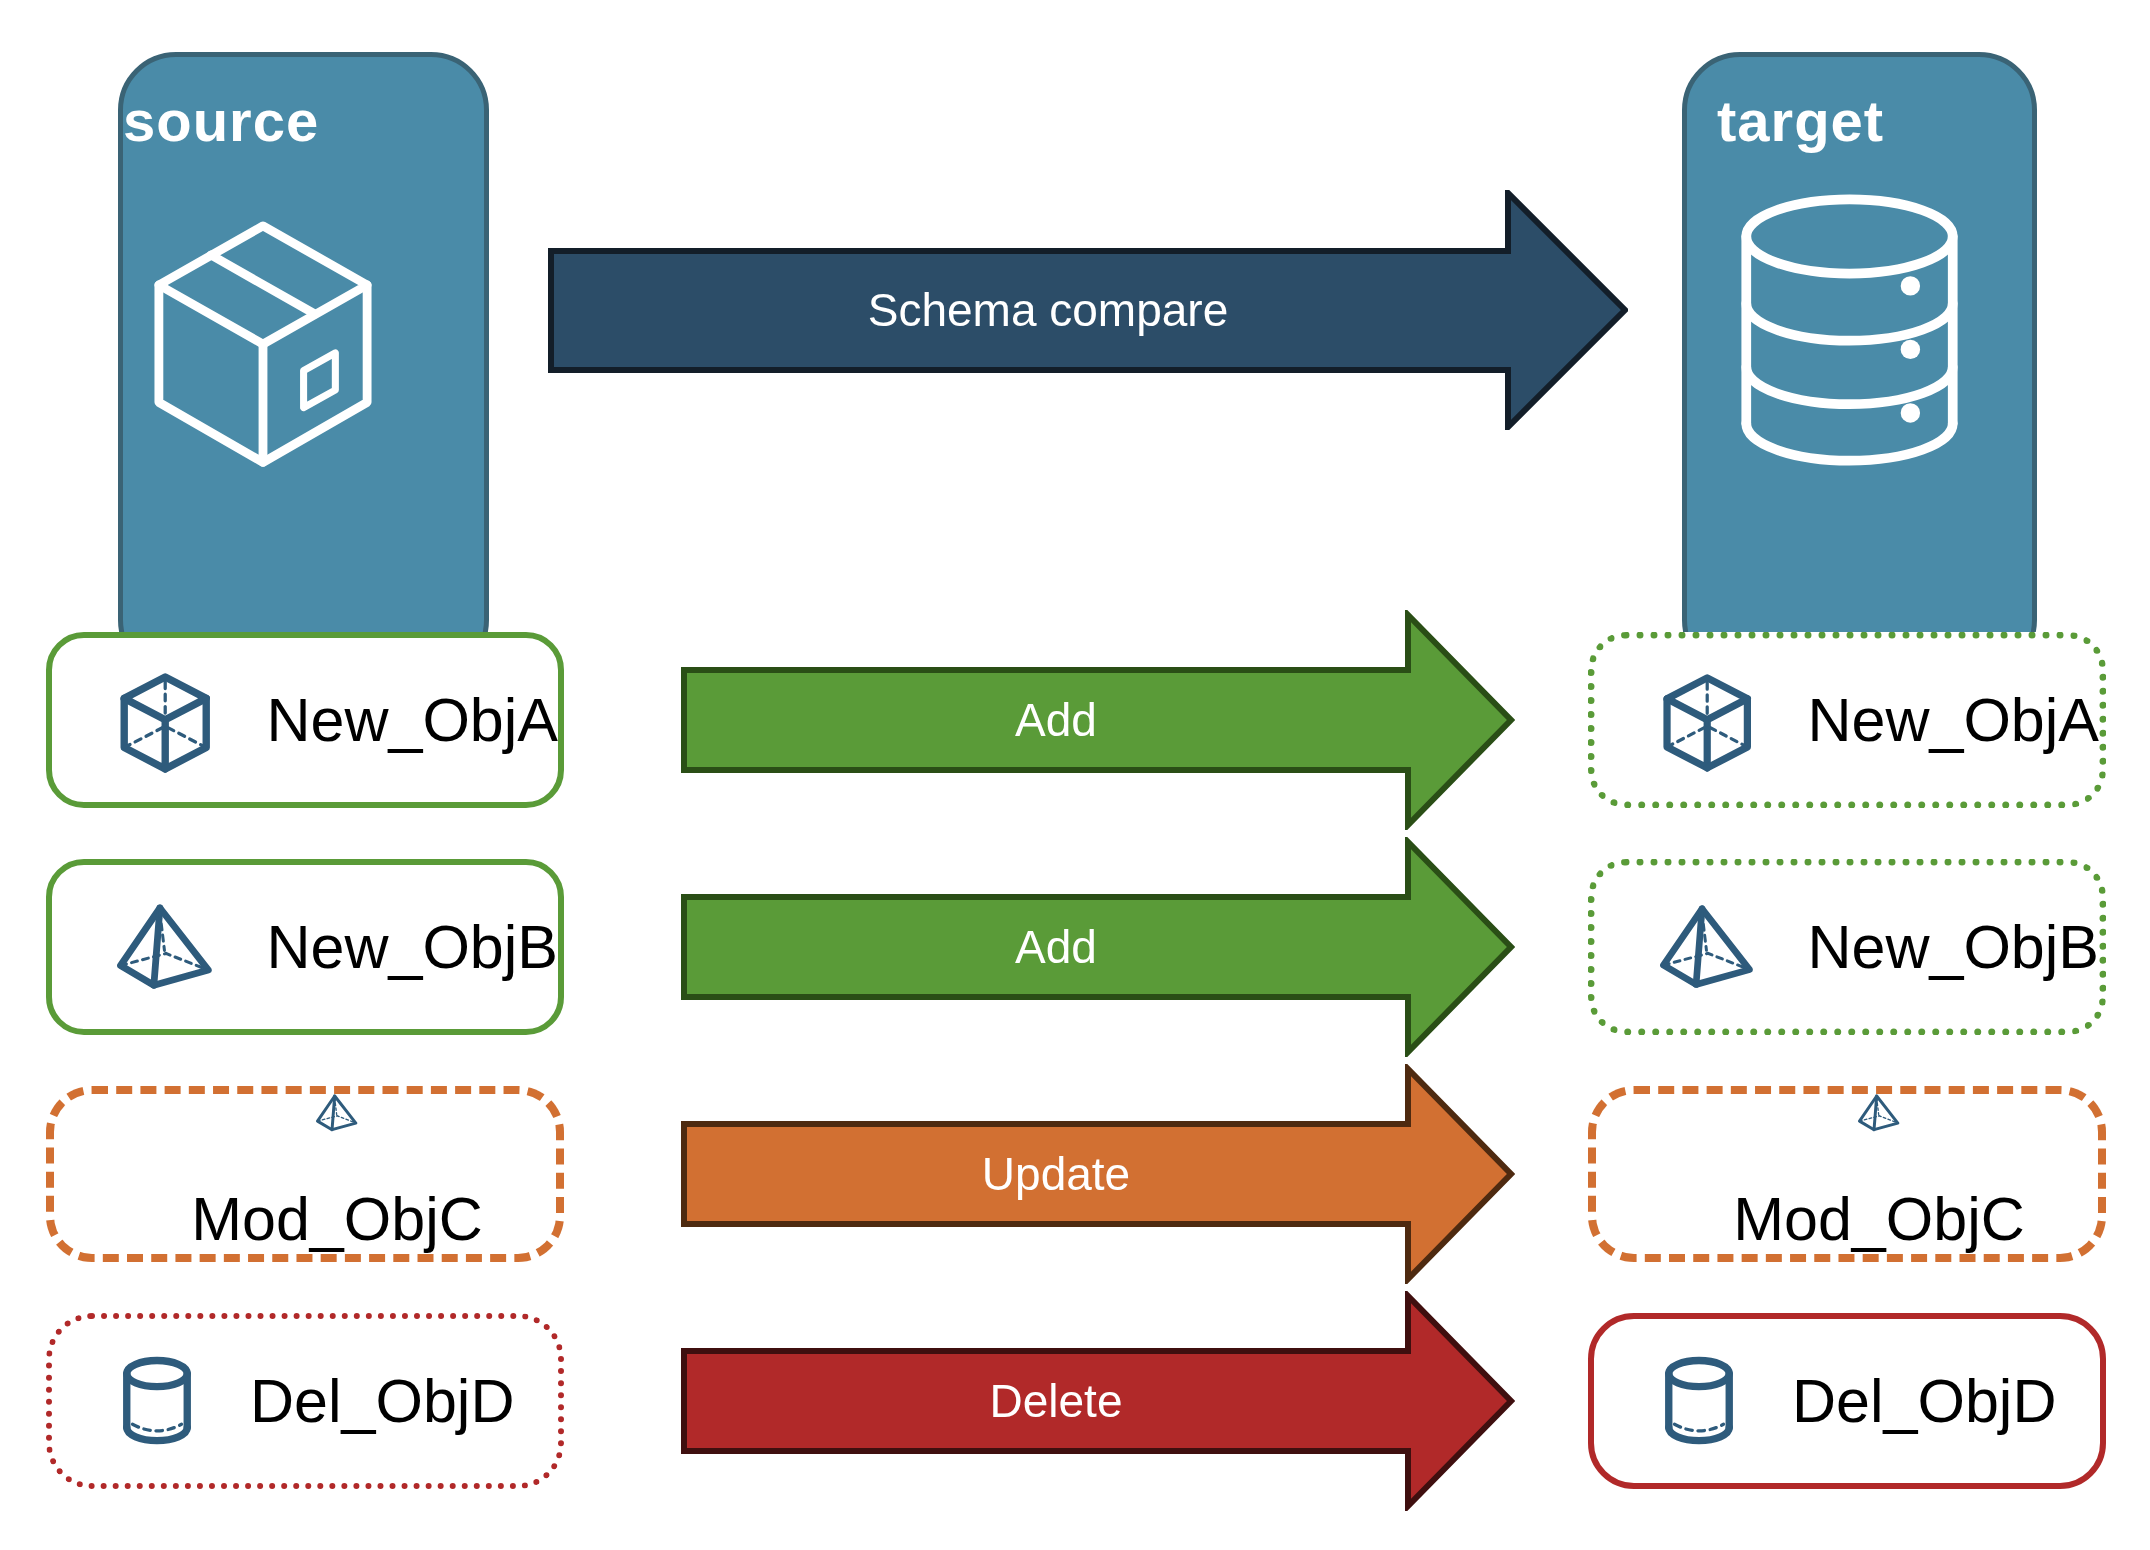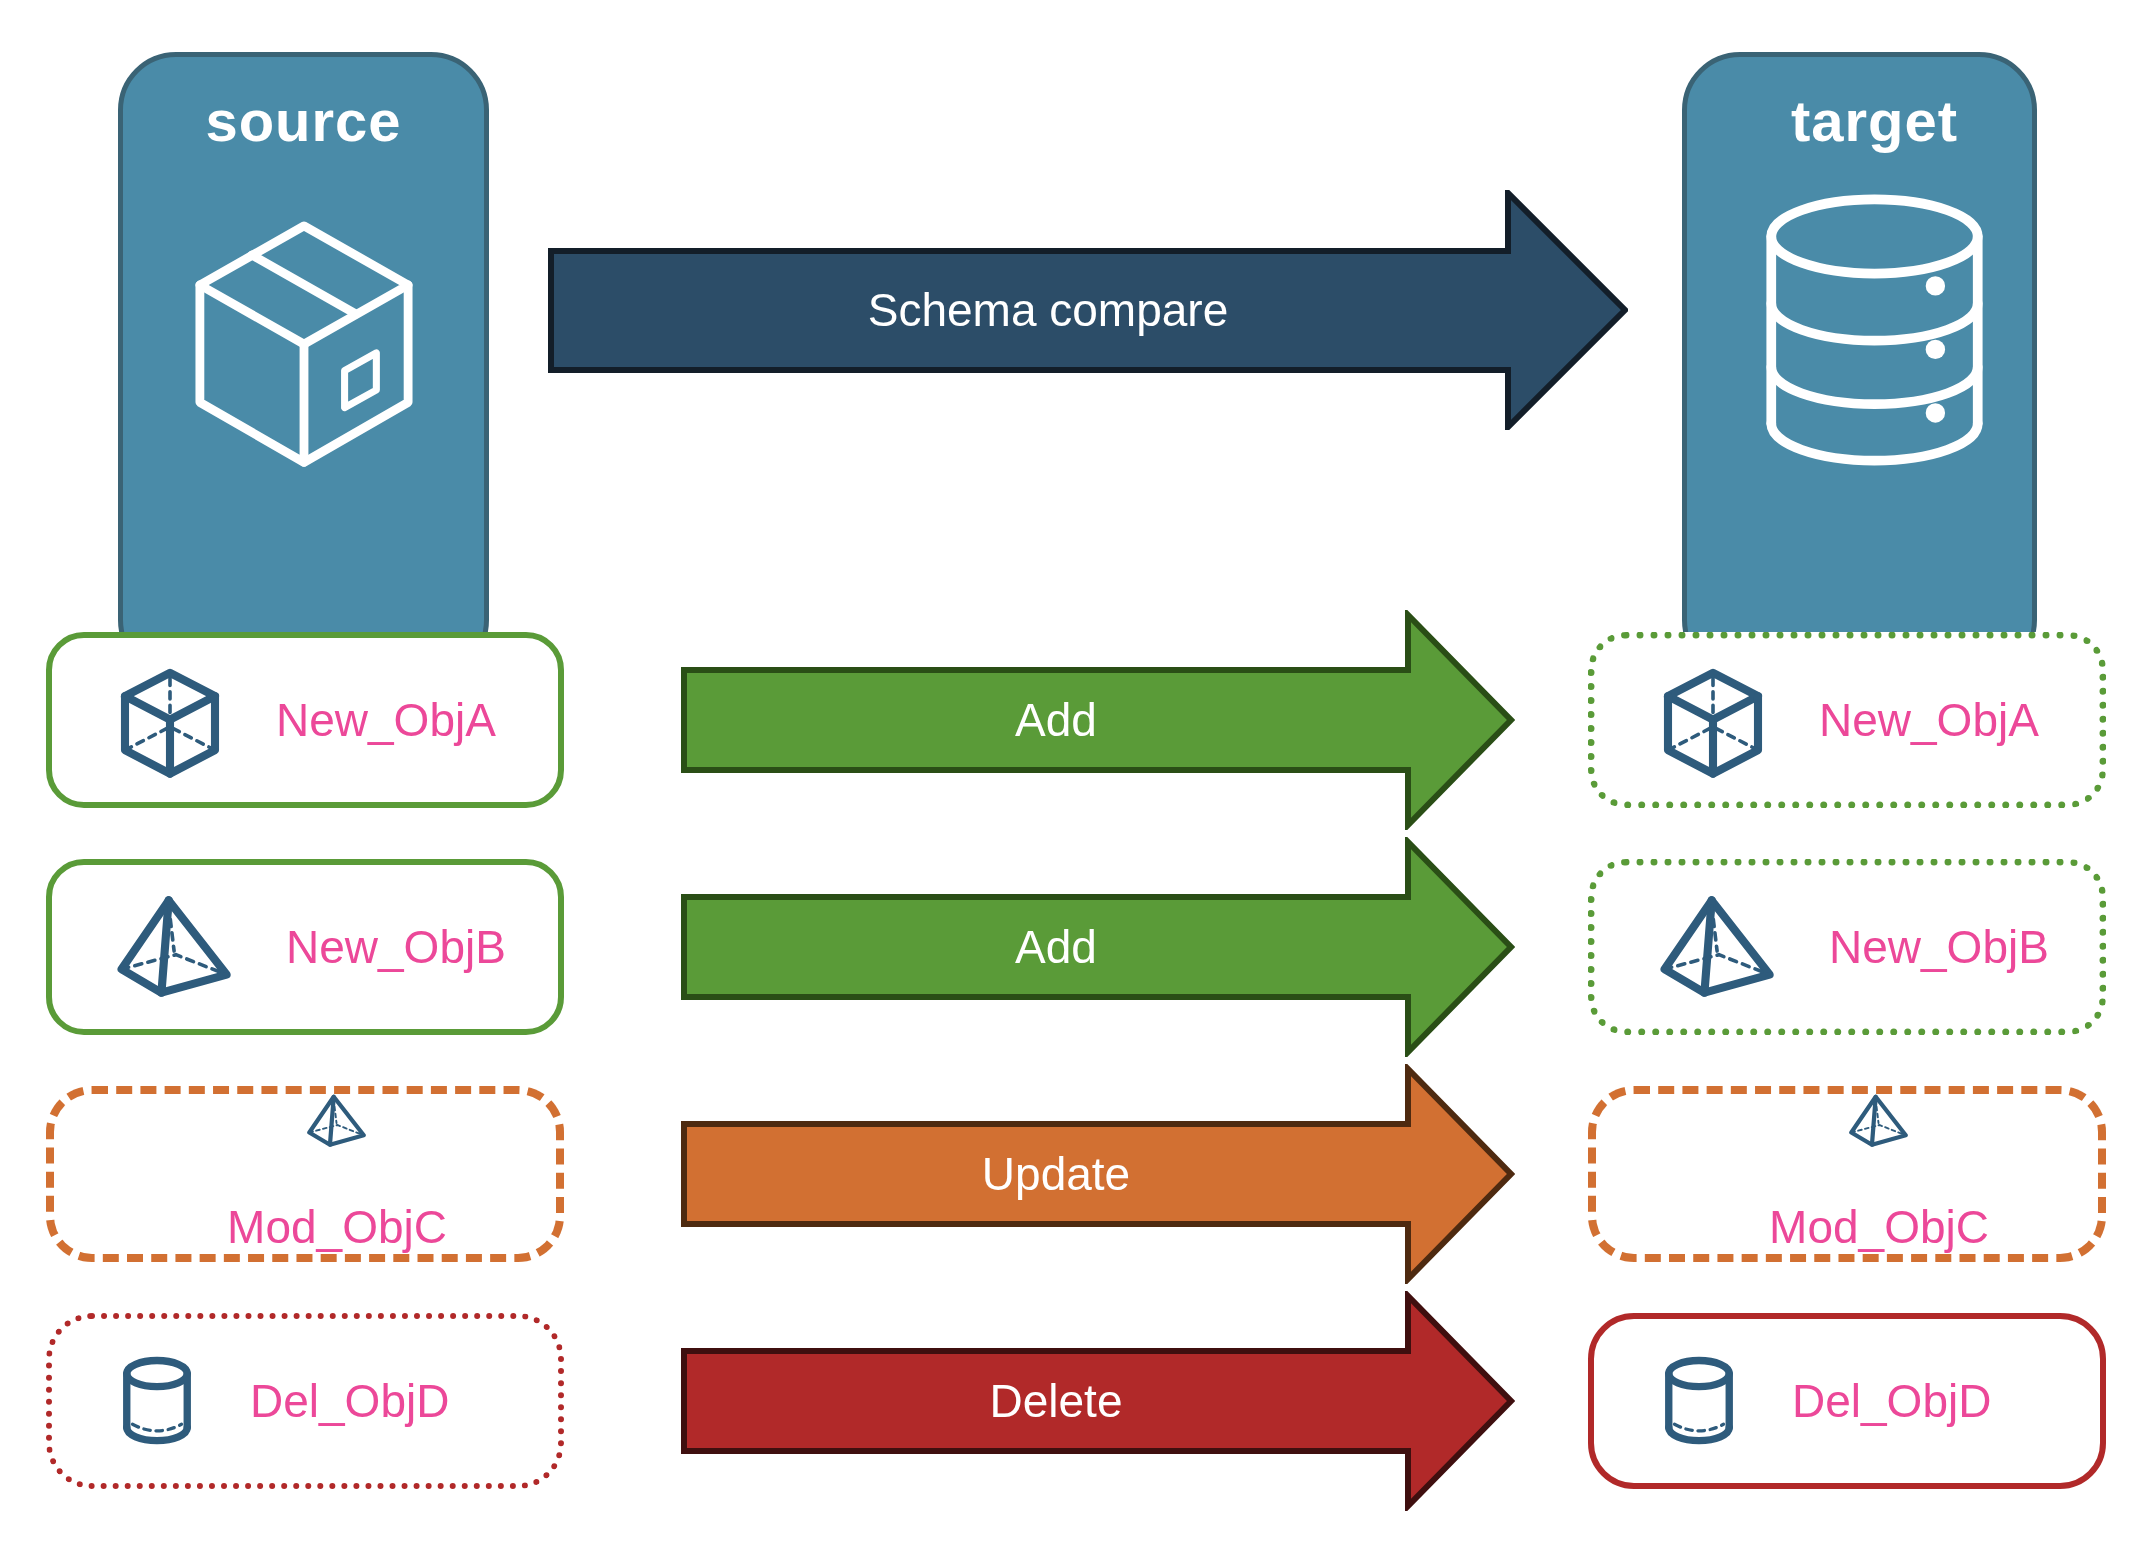--- a/index.html
+++ b/index.html
@@ -1,28 +1,28 @@
 <!DOCTYPE html>
 <html><head>
 <meta charset="utf-8">
 <style>
   html,body{margin:0;padding:0;background:#ffffff;}
   #canvas{position:relative;width:2150px;height:1550px;background:#ffffff;overflow:hidden;
           font-family:"Liberation Sans", sans-serif;}
 
   
   .node{position:absolute;top:52px;height:626px;background:#4A8BA8;border:5px solid #3A6375;
-        border-radius:58px;box-sizing:border-box;display:flex;flex-direction:column;align-items:center;}
+        border-radius:58px;box-sizing:border-box;display:flex;flex-direction:column;}
   .node-title{color:#ffffff;font-weight:bold;font-size:58px;margin-top:30px;letter-spacing:1px;}
   .node-icon{margin-top:26px;}
 
   
   .card{position:absolute;width:518px;height:176px;box-sizing:border-box;background:#ffffff;
         display:flex;align-items:center;padding-left:64px;gap:52px;}
-  .card-label{font-size:46px;color:#ec4899;white-space:nowrap;}
+  .card-label{font-size:61px;color:#000000;white-space:nowrap;}
   .b-green-solid {border:6px solid #5A9B38;border-radius:38px;}
   .b-green-dotted{border:7px dotted #5A9B38;border-radius:38px;}
   .b-orange-dashed{border:8px dashed #D27032;border-radius:46px;flex-direction:column;}
   .b-red-dotted {border:6px dotted #B12929;border-radius:46px;}
   .b-red-solid  {border:6px solid #B12929;border-radius:46px;}
 
   .arrow-svg{position:absolute;}
   .arrow-label{fill:#ffffff;font-family:"Liberation Sans", sans-serif;font-size:46px;}
   .big-arrow-label{fill:#ffffff;font-family:"Liberation Sans", sans-serif;font-size:46px;}
 </style>

